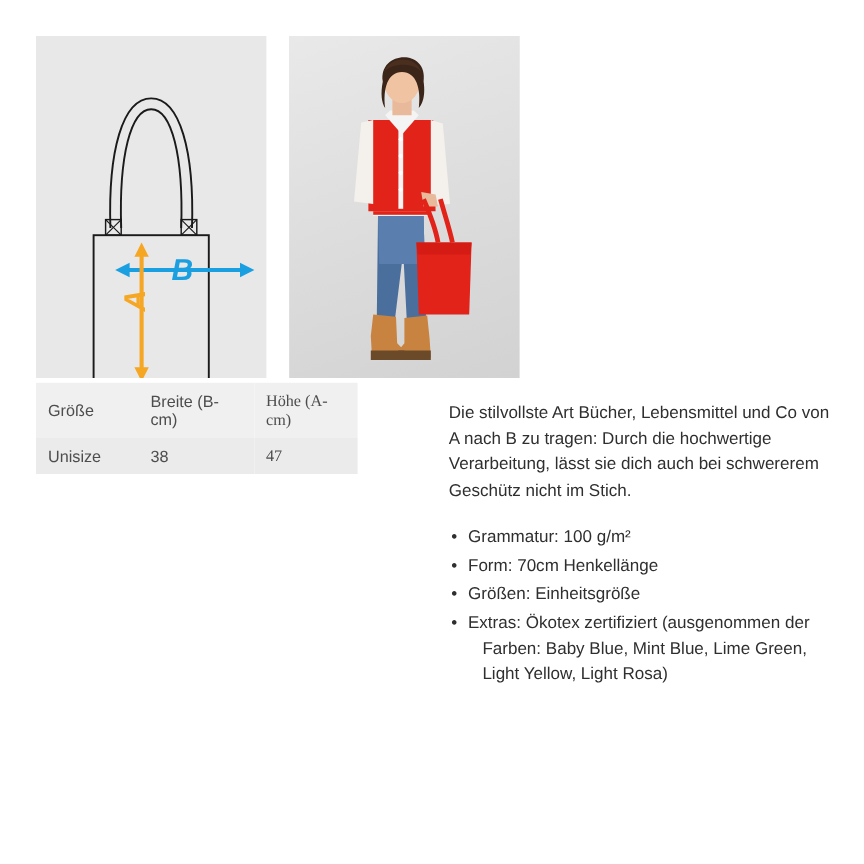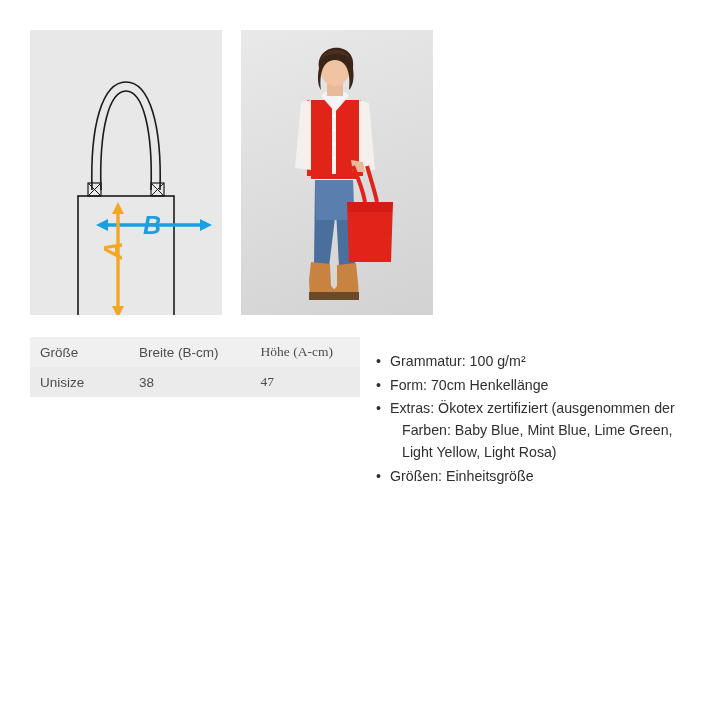--- a/index.html
+++ b/index.html
@@ -54,22 +54,22 @@
   .photo-bg {
     position: absolute;
     inset: 0;
     background: linear-gradient(160deg, #e9e9e9 0%, #dcdcdc 55%, #d2d2d2 100%);
   }
 
   
   .size-table {
     position: absolute;
     left: 30px;
-    top: 337px;
-    width: 330px;
+    top: 319px;
+    width: 268px;
     border-collapse: collapse;
     font-size: 13.5px;
   }
   .size-table th,
   .size-table td {
     text-align: left;
     padding: 7px 8px 7px 10px;
     font-weight: normal;
     color: #4d4d4d;
   }
@@ -211,30 +211,31 @@
     <tbody>
       <tr>
         <td class="col-size">Unisize</td>
         <td class="col-width">38</td>
         <td class="col-height">47</td>
       </tr>
     </tbody>
   </table>
 
   <div class="description">
+    <p>Die stilvollste Art Bücher, Lebensmittel und Co von A nach B zu tragen: Durch die hochwertige Verarbeitung, lässt sie dich auch bei schwererem Geschütz nicht im Stich.</p>
     <ul class="spec-list">
       <li>
         <span>Grammatur: 100 g/m²</span>
       </li>
       <li>
         <span>Form: 70cm Henkellänge</span>
+      </li>
+      <li>
+        <span>Größen:   Einheitsgröße</span>
       </li>
       <li>
         <span>Extras: Ökotex zertifiziert (ausgenommen der</span>
         <span class="spec-sub">Farben: Baby Blue, Mint Blue, Lime Green, Light Yellow, Light Rosa)</span>
       </li>
-      <li>
-        <span>Größen:   Einheitsgröße</span>
-      </li>
     </ul>
   </div>
 
 </div>
 
 </body></html>

